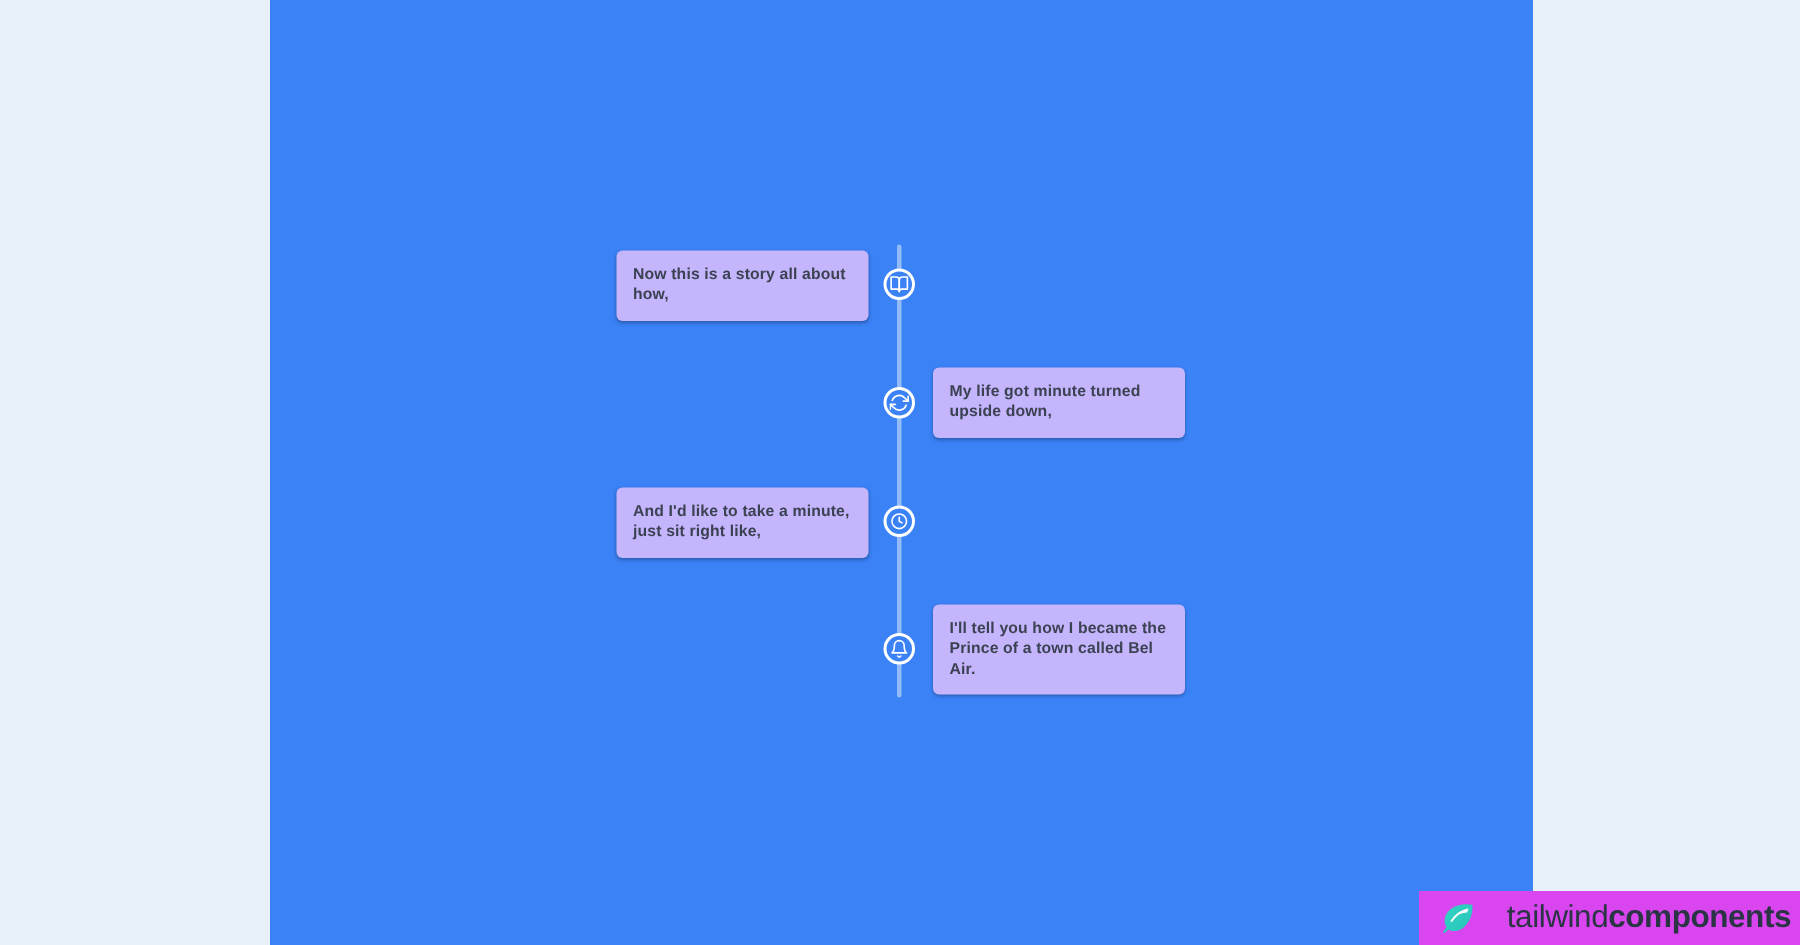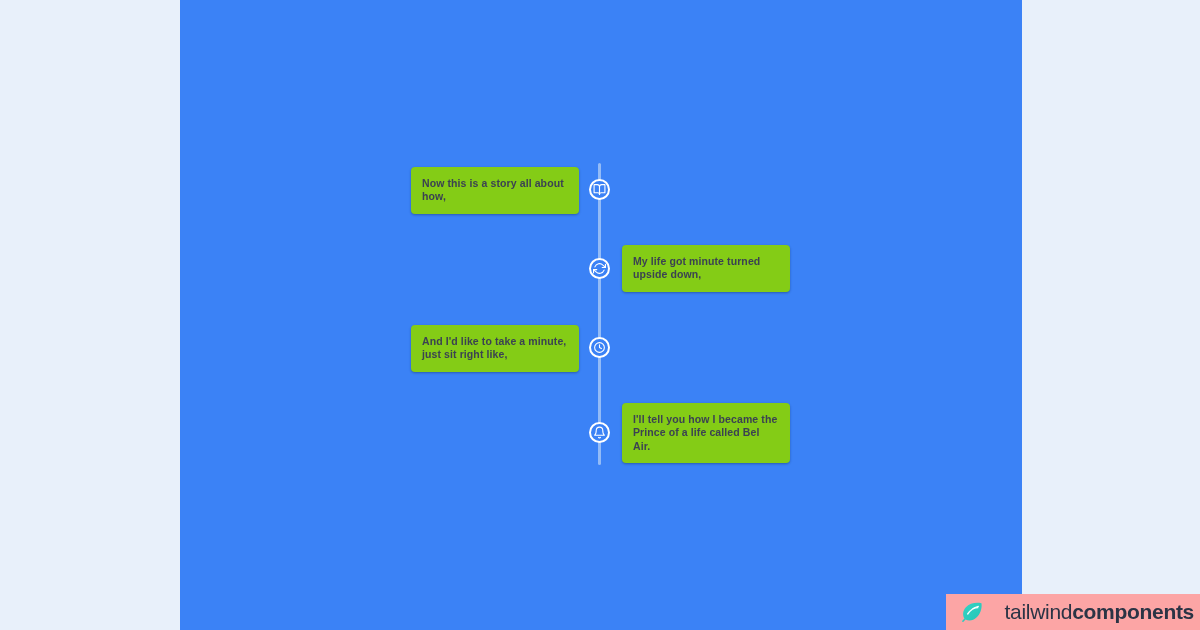--- a/index.html
+++ b/index.html
@@ -78,21 +78,21 @@
   .tl-node svg {
     display: block;
     width: 13px;
     height: 13px;
   }
 
   
   .tl-card {
     position: absolute;
     width: 168px;
-    background: #84cc16;
+    background: #c4b5fd;
     border-radius: 4px;
     box-shadow: 0 1px 3px rgba(0,0,0,0.18), 0 1px 2px rgba(0,0,0,0.12);
     padding: 10px 11px;
     box-sizing: border-box;
     z-index: 2;
   }
   .tl-card p {
     margin: 0;
     font-size: 10.5px;
     line-height: 1.28;
@@ -103,21 +103,21 @@
   .tl-card.left  { left: 231px; }   
   .tl-card.right { left: 442px; }   
 
   
   #watermark {
     position: absolute;
     right: 0;
     bottom: 0;
     height: 36px;
     padding: 0 6px 0 14px;
-    background: #fca5a5;
+    background: #d946ef;
     display: flex;
     align-items: center;
     gap: 21px;
     z-index: 20;
   }
   #watermark .wm-logo {
     width: 24px;
     height: 24px;
     display: block;
     flex: none;
@@ -190,21 +190,21 @@
       <div class="tl-row">
         <div class="tl-node" style="top:422px">
           <span>
             <svg viewBox="0 0 24 24" fill="none" stroke="#ffffff" stroke-width="2" stroke-linecap="round" stroke-linejoin="round">
               <path d="M18 8a6 6 0 0 0-12 0c0 7-3 9-3 9h18s-3-2-3-9"></path>
               <path d="M13.73 21a2 2 0 0 1-3.46 0"></path>
             </svg>
           </span>
         </div>
         <div class="tl-card right" style="top:403px">
-          <p>I'll tell you how I became the Prince of a life called Bel Air.</p>
+          <p>I'll tell you how I became the Prince of a town called Bel Air.</p>
         </div>
       </div>
 
     </div>
   </div>
 
   <div id="watermark">
     <span class="wm-logo">
       <svg viewBox="0 0 24 24" width="24" height="24">
         <defs>

